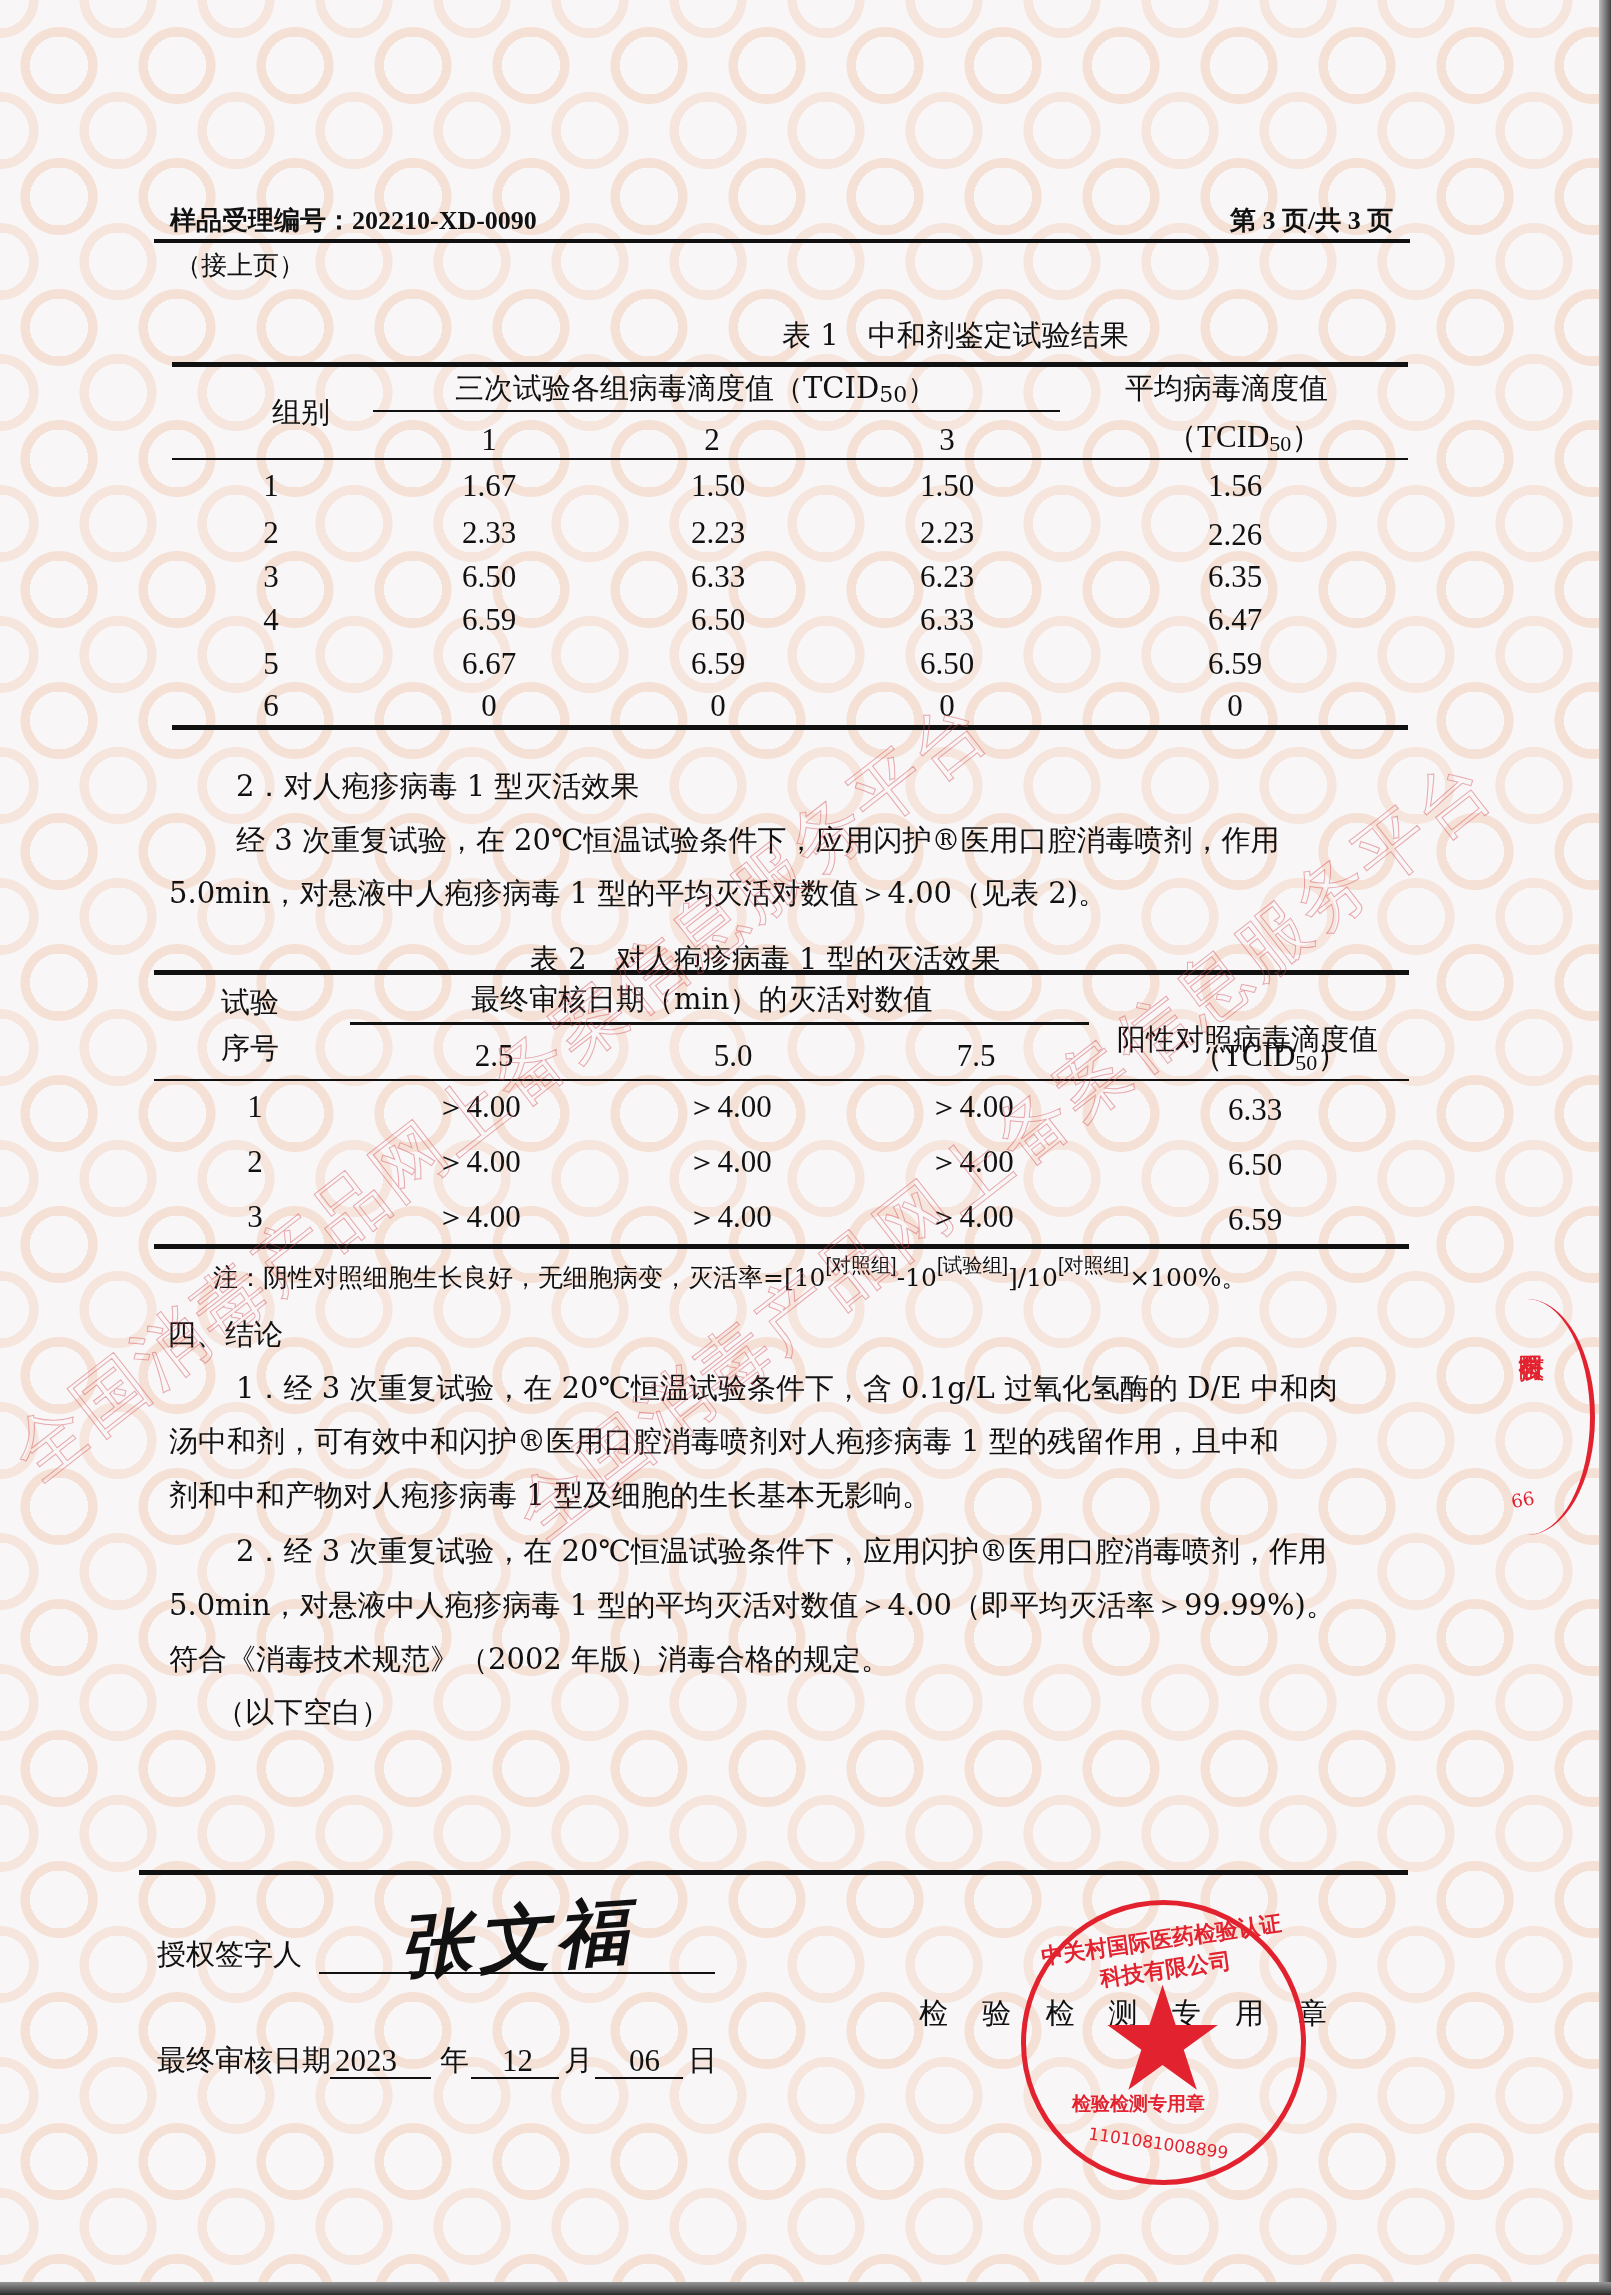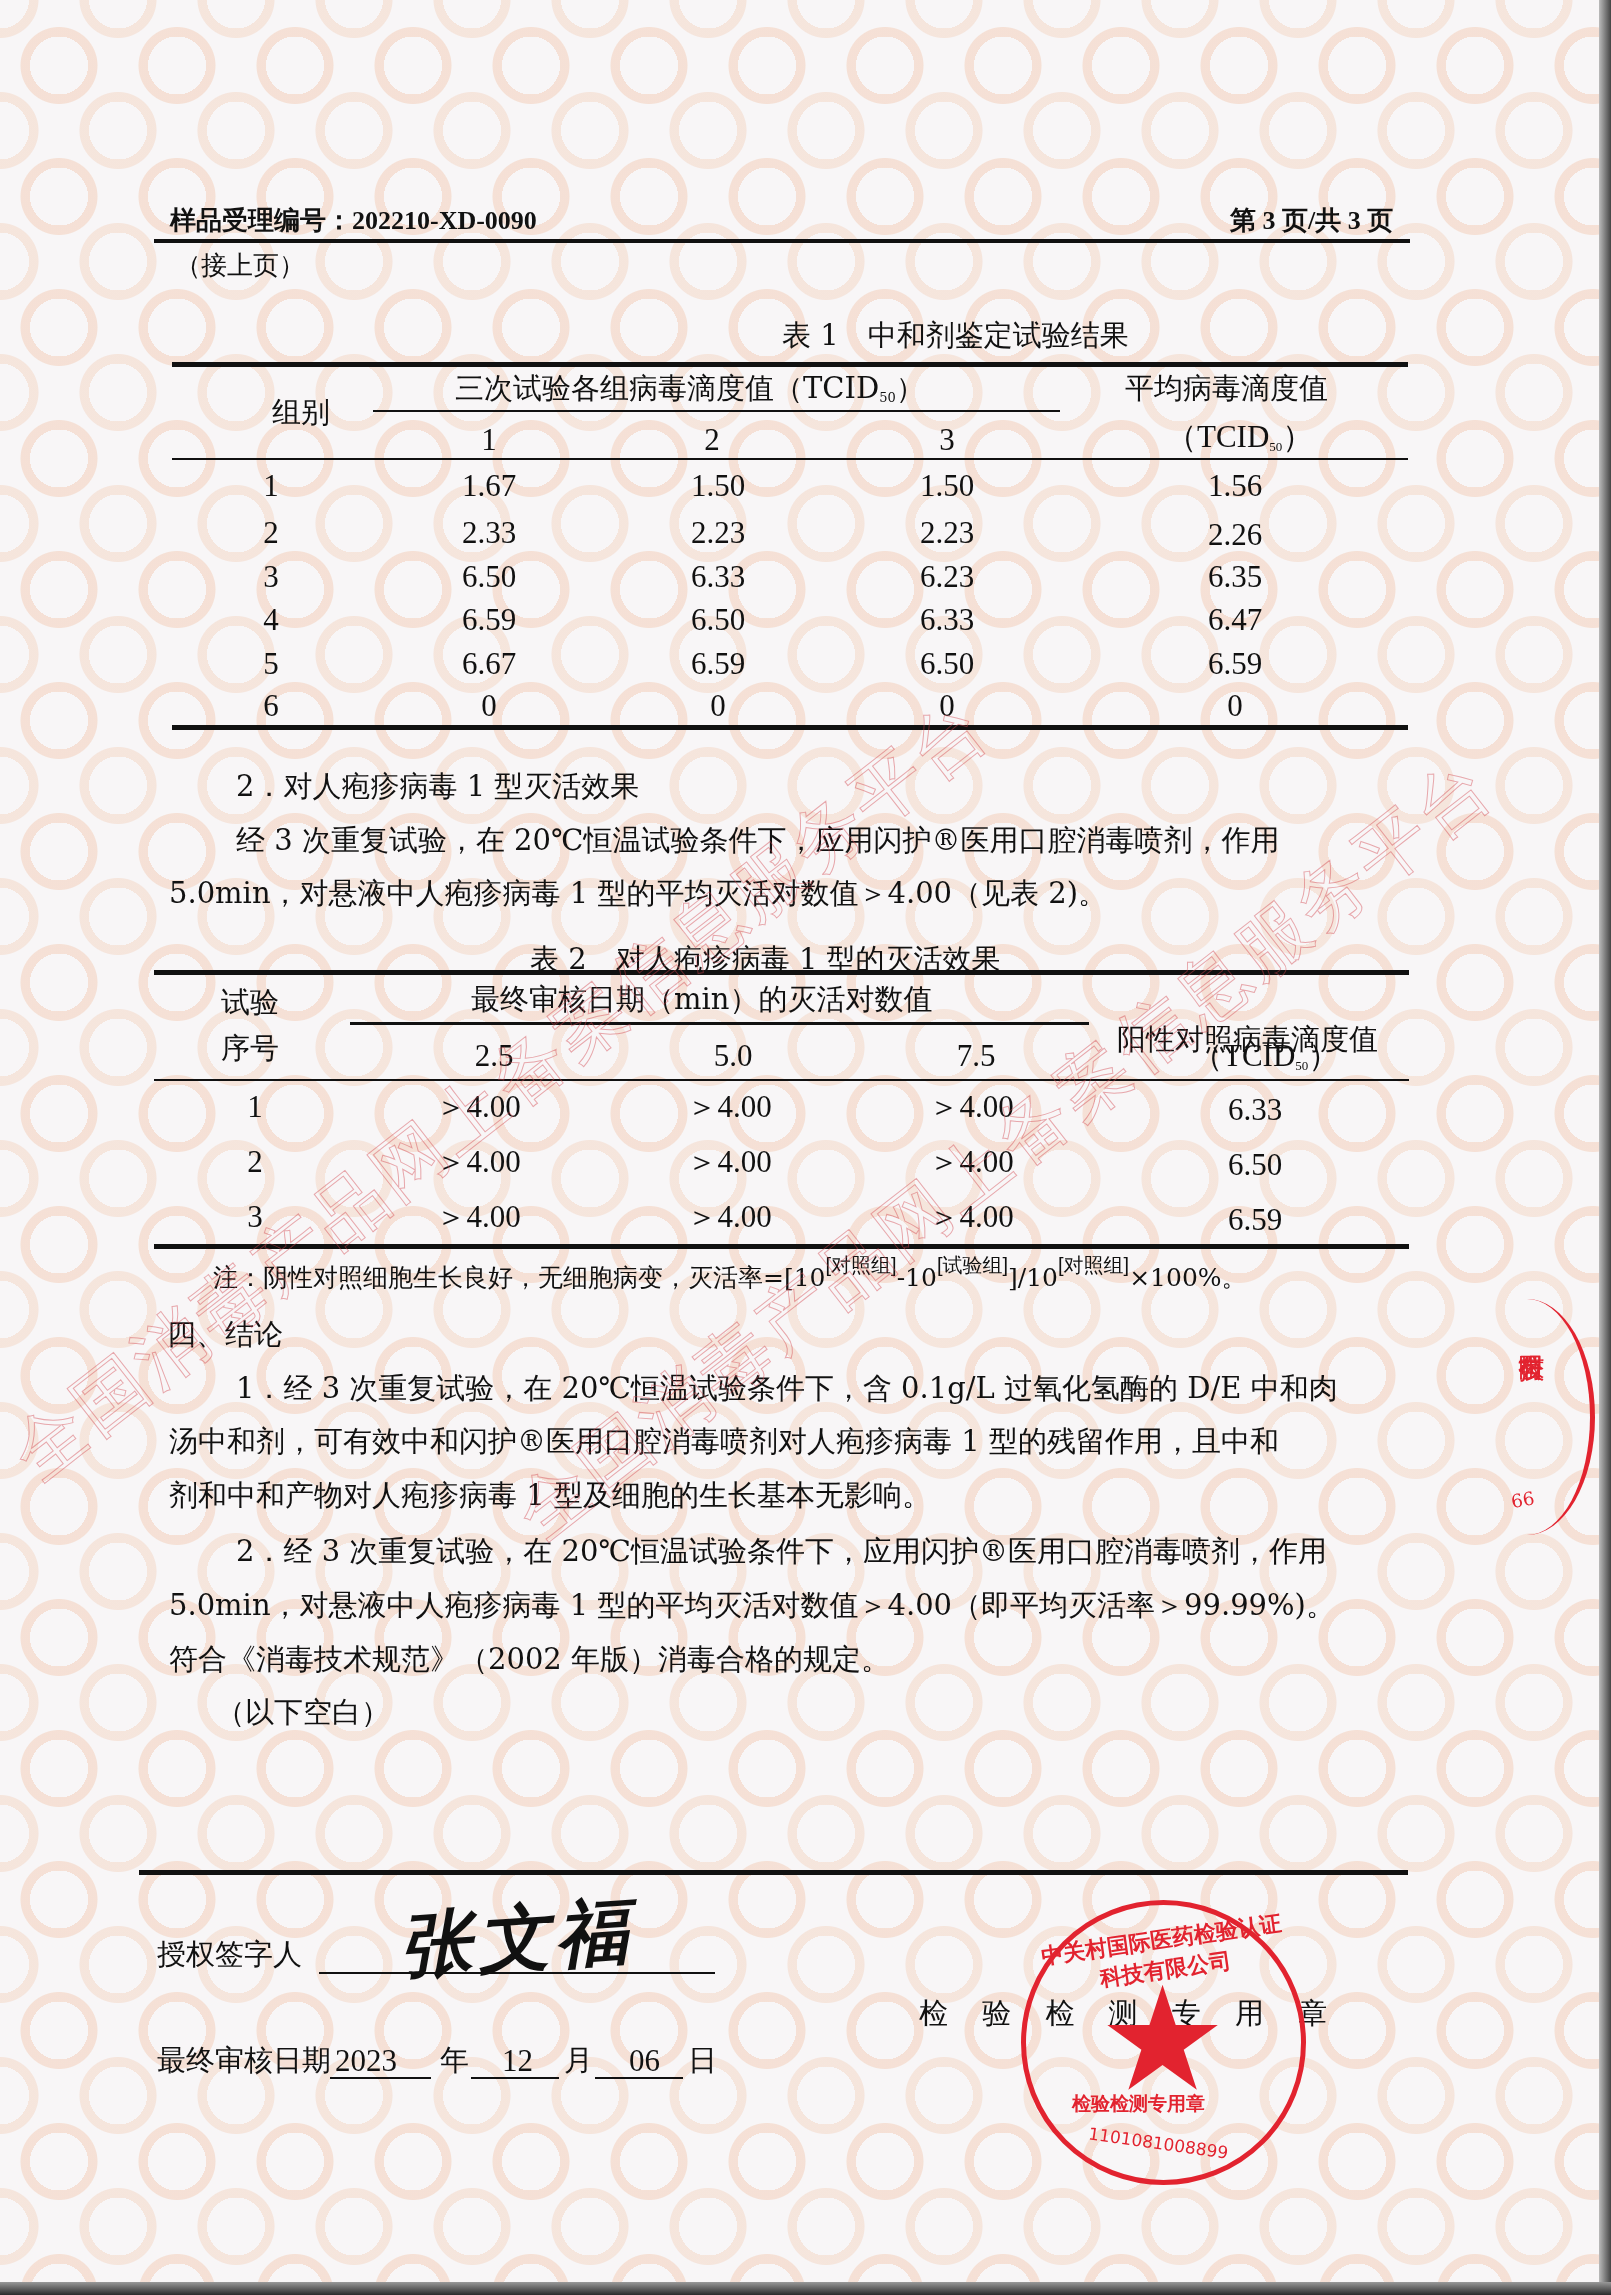--- a/index.html
+++ b/index.html
@@ -21,21 +21,21 @@
   .scan-edge-right { position:absolute; right:0; top:0; width:11.8px; height:2295px; background:linear-gradient(90deg,#bbb,#444); }
   .scan-edge-bottom { position:absolute; left:0; bottom:0; width:1611px; height:13px; background:linear-gradient(180deg,#999,#2a2a2a); }
 
   .abs { position: absolute; }
   .hdr-text { font-family: "Liberation Serif", serif; font-weight: bold; font-size: 26px; }
   .rule-thick { position:absolute; background:#111; height:4.6px; }
   .rule-thin { position:absolute; background:#111; height:2px; }
   .txt { font-size: 29px; line-height: 1; white-space: nowrap; font-family: "DejaVu Serif", serif; }
   .num { font-family: "Liberation Serif", serif; font-size: 31px; line-height:1; white-space: nowrap; }
   .center { transform: translateX(-50%); text-align:center; }
-  sub.s { font-size: 13px; vertical-align: -3.9px; }
+  sub.s { font-size: 22px; vertical-align: -3.9px; }
   sup.f { font-size: 20px; vertical-align: 14.4px; font-family: Liberation Sans, sans-serif; }
   .watermark {
     position:absolute; color: rgba(220,90,100,0.35); font-size: 72px;
     font-family: "DejaVu Serif", serif; transform-origin: left bottom;
     transform: rotate(-38deg); white-space: nowrap; letter-spacing: 3.9px;
     -webkit-text-stroke: 1px rgba(210,70,80,0.45); color: transparent;
   }
   .stamp {
     position:absolute; border-radius:50%; border: 5.9px solid #e2232f;
     color:#e2232f;

